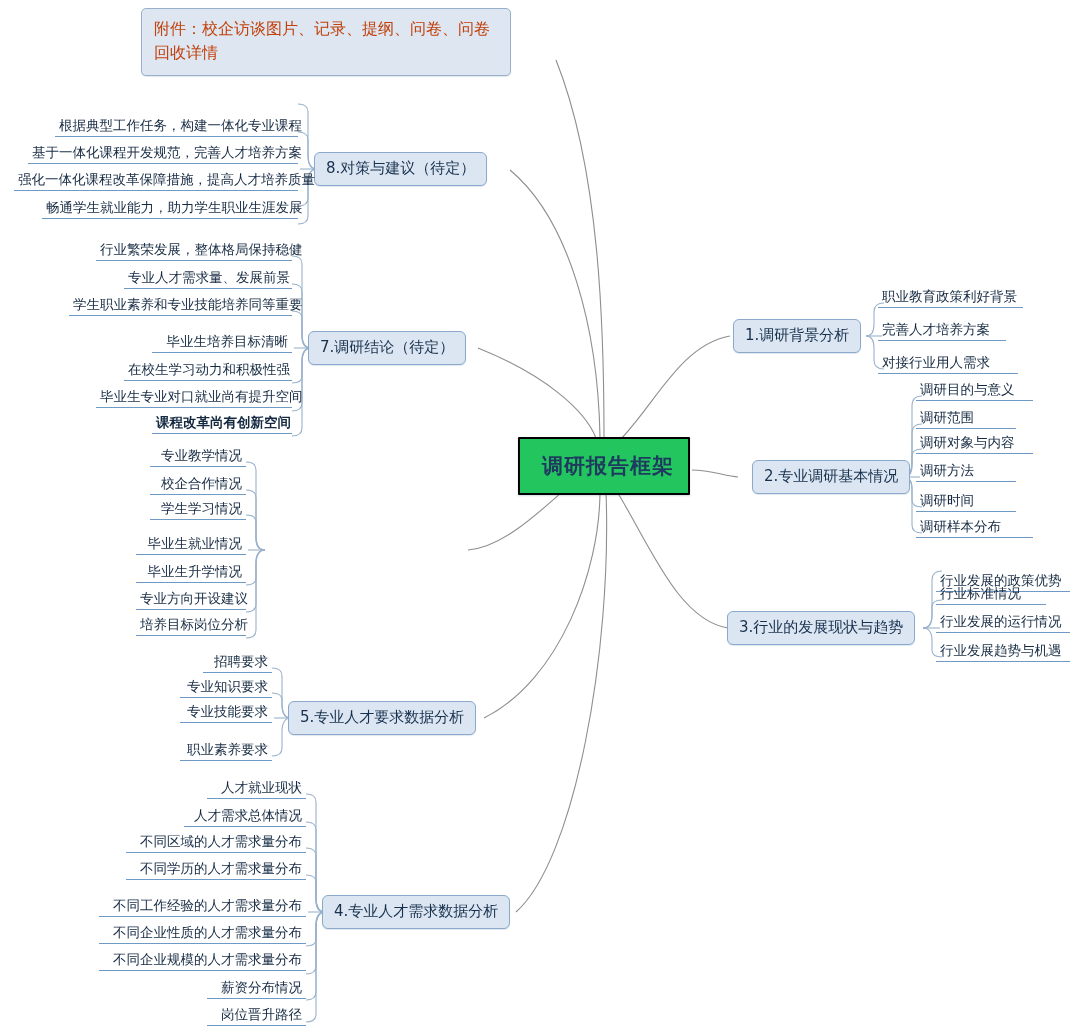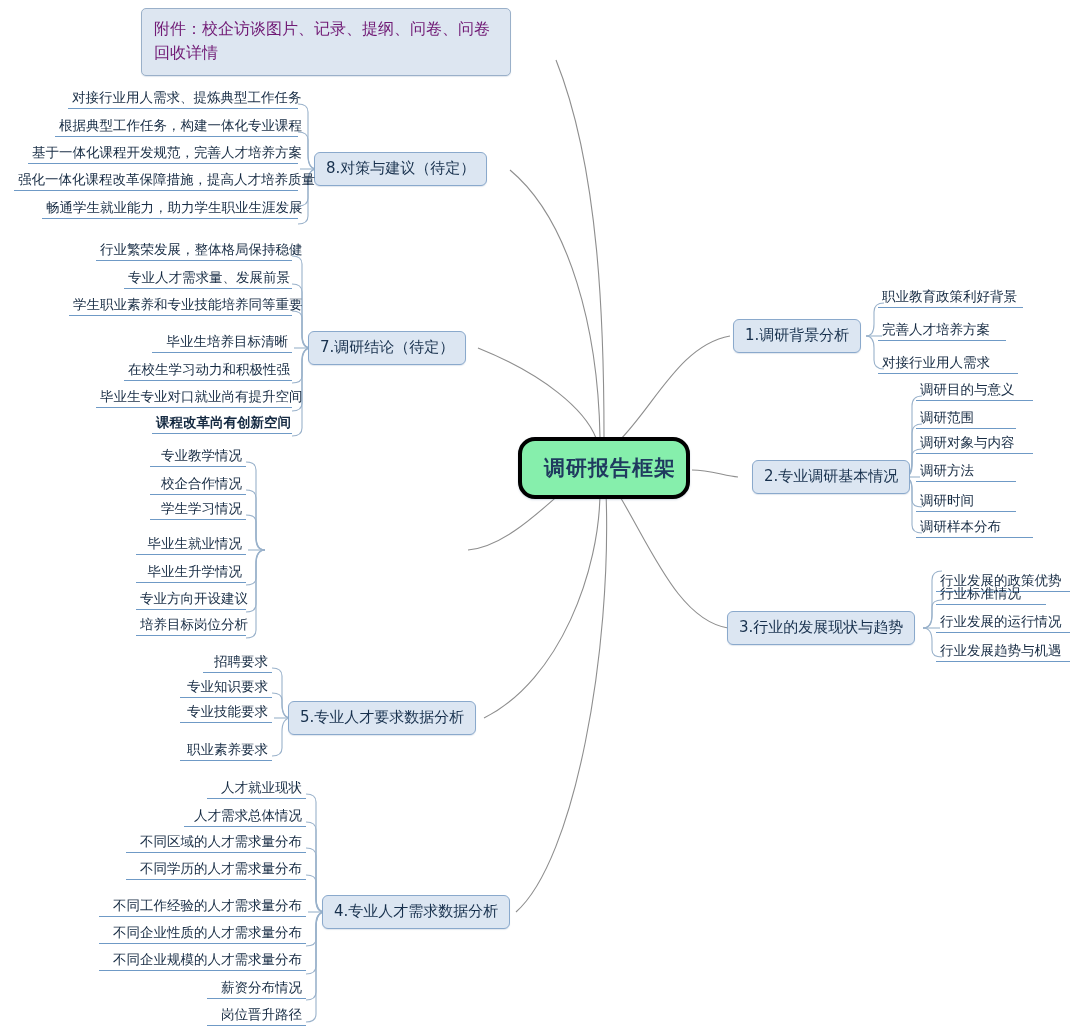--- a/index.html
+++ b/index.html
@@ -8,23 +8,23 @@
     width:1080px;height:1029px;position:relative;overflow:hidden;
     color:#1d2b3a;
   }
   #canvas{position:absolute;inset:0;width:1080px;height:1029px;}
   svg.links{position:absolute;left:0;top:0;width:1080px;height:1029px;pointer-events:none;}
 
   .node{position:absolute;box-sizing:border-box;white-space:nowrap;}
 
   
   .root{
-    background:#86efac;
-    border:4px solid #000000;
-    border-radius:17px;
+    background:#22c55e;
+    border:2px solid #000000;
+    border-radius:1px;
     font-size:21px;
     font-weight:bold;
     letter-spacing:1px;
     color:#1f3a5f;
     padding:13px 22px;
     text-align:center;
     box-shadow:0 1px 2px rgba(80,110,150,.25);
   }
 
   
@@ -39,21 +39,21 @@
     box-shadow:0 1px 1px rgba(90,120,160,.18);
   }
 
   
   .note{
     background:#dde6f1;
     border:1px solid #9ab0c9;
     border-radius:5px;
     font-size:16px;
     line-height:1.5;
-    color:#701a75;
+    color:#c2410c;
     padding:8px 12px 10px;
     white-space:normal;
     box-shadow:0 1px 1px rgba(90,120,160,.18);
   }
 
   
   .leaf{
     position:absolute;
     box-sizing:border-box;
     font-size:13.5px;
@@ -262,22 +262,20 @@
   <div class="leaf l" style="left:124px;top:361px;width:168px;">
     <span>在校生学习动力和积极性强</span></div>
   <div class="leaf l" style="left:96px;top:388px;width:196px;">
     <span>毕业生专业对口就业尚有提升空间</span></div>
   <div class="leaf l" style="left:152px;top:414px;width:140px;font-weight:bold;">
     <span>课程改革尚有创新空间</span></div>
 
   <div class="node branch" style="left:314px;top:152px;">
     <span>8.对策与建议（待定）</span>
   </div>
-  <div class="leaf l" style="left:68px;top:89px;width:230px;">
-    <span>对接行业用人需求、提炼典型工作任务</span></div>
   <div class="leaf l" style="left:55px;top:117px;width:243px;">
     <span>根据典型工作任务，构建一体化专业课程</span></div>
   <div class="leaf l" style="left:28px;top:144px;width:270px;">
     <span>基于一体化课程开发规范，完善人才培养方案</span></div>
   <div class="leaf l" style="left:14px;top:171px;width:284px;">
     <span>强化一体化课程改革保障措施，提高人才培养质量</span></div>
   <div class="leaf l" style="left:42px;top:199px;width:256px;">
     <span>畅通学生就业能力，助力学生职业生涯发展</span></div>
 
 </div>

